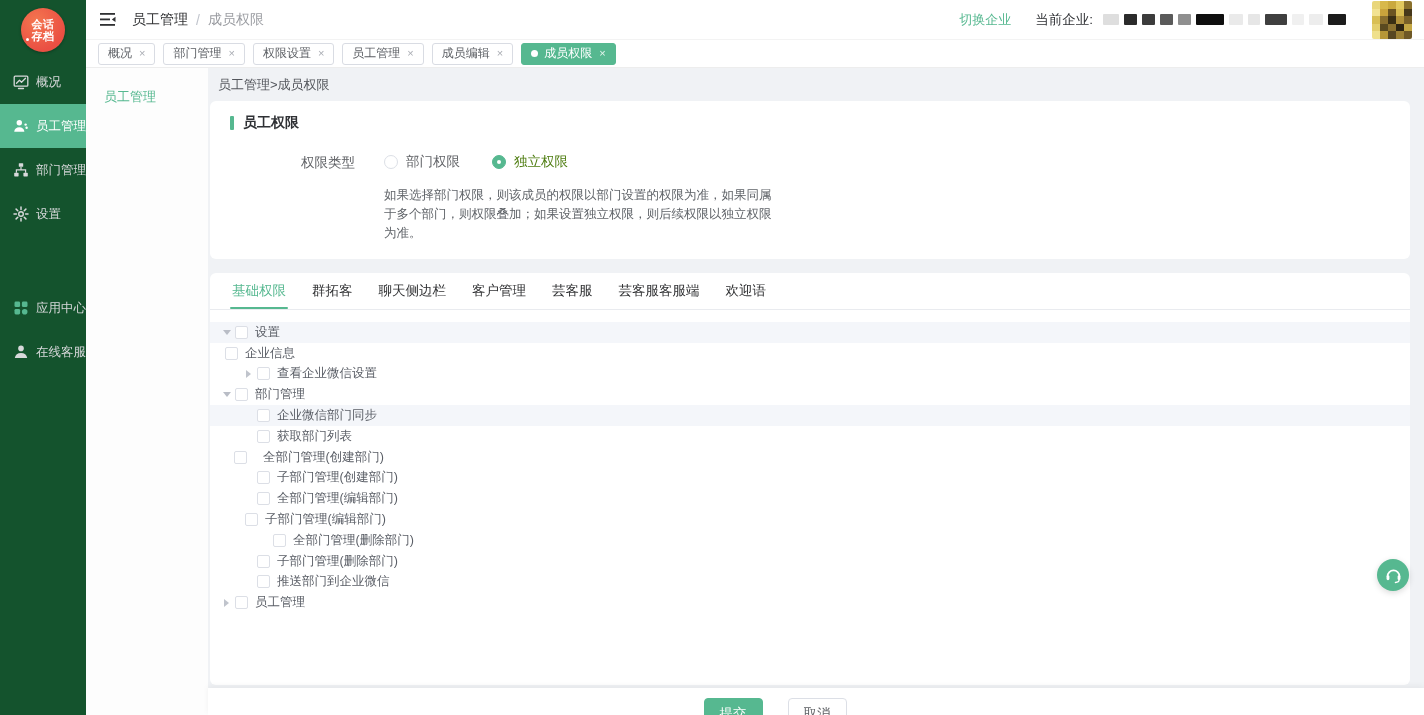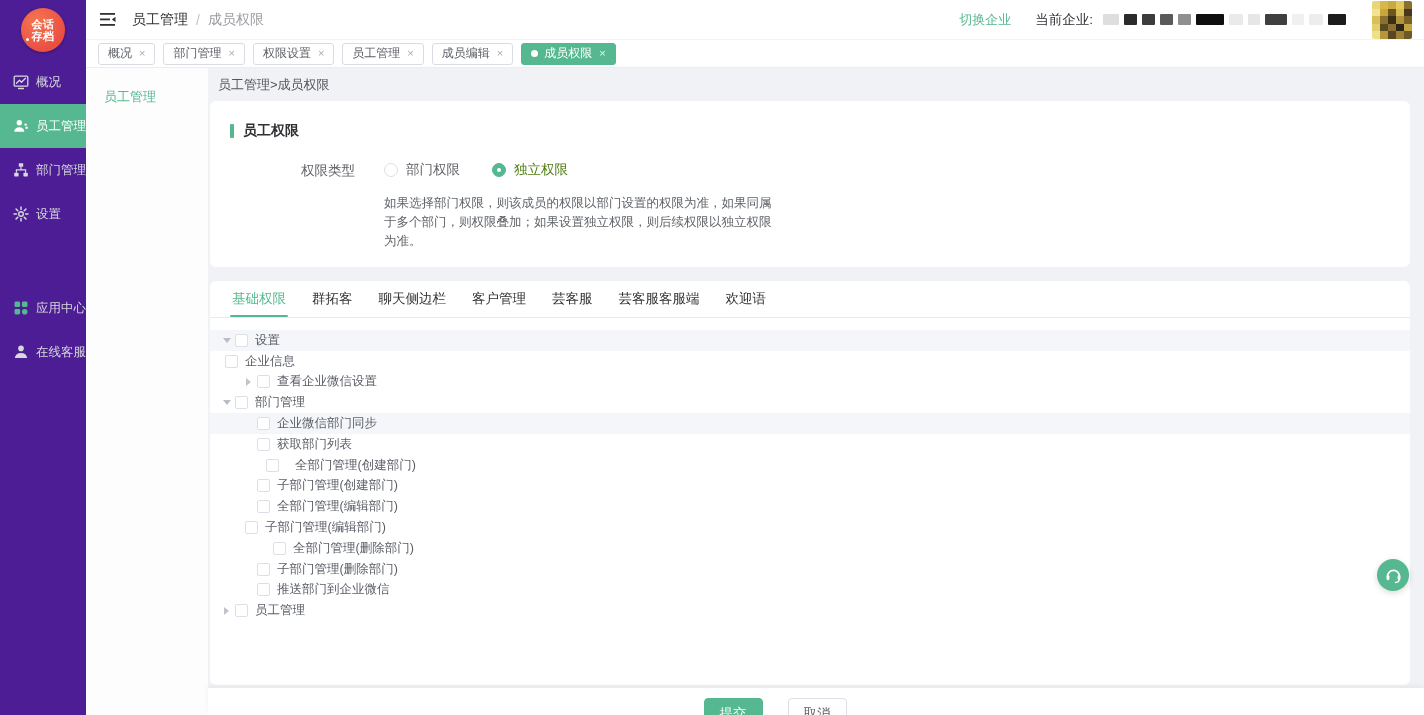--- a/index.html
+++ b/index.html
@@ -1,21 +1,21 @@
 <!DOCTYPE html>
 <html><head>
 <meta charset="utf-8">
 <style>
   * { margin:0; padding:0; box-sizing:border-box; }
   html,body { width:1424px; height:715px; overflow:hidden; }
   body { font-family:"Liberation Sans","DejaVu Sans",sans-serif; background:#f0f2f5; color:#303133; }
   .app { position:relative; width:1424px; height:715px; display:flex; overflow:hidden; }
 
   
-  .sidebar { width:86px; background:#4c1d95; flex:0 0 86px; display:flex; flex-direction:column; z-index:5; }
+  .sidebar { width:86px; background:#14532d; flex:0 0 86px; display:flex; flex-direction:column; z-index:5; }
   .logo-wrap { height:60px; display:flex; align-items:center; justify-content:center; }
   .logo { width:44px; height:44px; border-radius:50%; background:radial-gradient(circle at 35% 30%, #f4764f 0%, #ea4f43 70%); display:flex; flex-direction:column; align-items:center; justify-content:center; position:relative; box-shadow:0 1px 3px rgba(0,0,0,.3); }
   .logo span { color:#fff; font-size:11px; font-weight:bold; line-height:12.5px; letter-spacing:.5px; }
   .logo .logo-dot { position:absolute; left:5px; bottom:11px; width:3px; height:3px; border-radius:50%; background:#fff; }
   .nav-item { height:44px; display:flex; align-items:center; padding-left:13px; cursor:pointer; color:#d8d9db; font-size:12.5px; }
   .nav-item.active { background:#56b890; color:#fff; }
   .nav-icon { width:16px; height:16px; margin-right:7px; display:inline-flex; align-items:center; justify-content:center; color:#d8d9db; }
   .nav-item.active .nav-icon { color:#fff; }
   .nav-icon.green { color:#56b890; }
   .nav-spacer { height:50px; }
@@ -50,21 +50,21 @@
   .content-row { flex:1; display:flex; min-height:0; background:#f0f2f5; }
   .subsidebar { width:122px; flex:0 0 122px; background:#fdfdfd; padding-top:14px; }
   .sub-item { padding:6px 0 6px 18px; font-size:13px; color:#606266; cursor:pointer; }
   .sub-item.active { color:#56b890; }
 
   .main { flex:1; display:flex; flex-direction:column; padding:7px 14px 0 2px; min-width:0; }
   .crumb2 { font-size:13px; color:#53565c; padding:1px 0 7px 8px; }
 
   .card { background:#fff; border-radius:6px; }
   .card1 { padding:13px 20px 16px; flex:0 0 auto; }
-  .sec-title { display:flex; align-items:center; font-size:14px; font-weight:bold; color:#2f3135;margin-top:8px; }
+  .sec-title { display:flex; align-items:center; font-size:14px; font-weight:bold; color:#2f3135; }
   .sec-title .bar { width:4px; height:14px; background:#56b890; border-radius:1px; margin-right:9px; }
   .form-row { margin-top:21px; display:flex; align-items:center; }
   .form-label { width:154px; text-align:right; font-size:13.5px; color:#606266; padding-right:29px; }
   .radio { display:inline-flex; align-items:center; cursor:pointer; margin-right:32px; }
   .radio-circle { width:14px; height:14px; border-radius:50%; border:1px solid #dcdfe6; background:#fff; margin-right:8px; position:relative; }
   .radio.checked .radio-circle { background:#56b890; border-color:#56b890; }
   .radio.checked .radio-circle::after { content:""; position:absolute; left:4px; top:4px; width:4px; height:4px; border-radius:50%; background:#fff; }
   .radio-label { font-size:13.5px; color:#606266; }
   .radio.checked .radio-label { color:#4d7c0f; }
   .form-help { margin:13px 0 0 154px; width:398px; font-size:12.5px; line-height:19px; color:#5f6368; }
@@ -344,21 +344,21 @@
               <div class="tree-row hl" style="padding-left: 32px;">
     <span class="tree-arrow"></span>
     <span class="tree-checkbox"></span>
     <span class="tree-label">企业微信部门同步</span>
   </div>
               <div class="tree-row" style="padding-left: 32px;">
     <span class="tree-arrow"></span>
     <span class="tree-checkbox"></span>
     <span class="tree-label">获取部门列表</span>
   </div>
-              <div class="tree-row" style="padding-left: 32px; gap: 9px;">
+              <div class="tree-row" style=" gap: 9px;">
     <span class="tree-arrow"></span>
     <span class="tree-checkbox"></span>
     <span class="tree-label">全部门管理(创建部门)</span>
   </div>
               <div class="tree-row" style="padding-left: 32px;">
     <span class="tree-arrow"></span>
     <span class="tree-checkbox"></span>
     <span class="tree-label">子部门管理(创建部门)</span>
   </div>
               <div class="tree-row" style="padding-left: 32px;">

